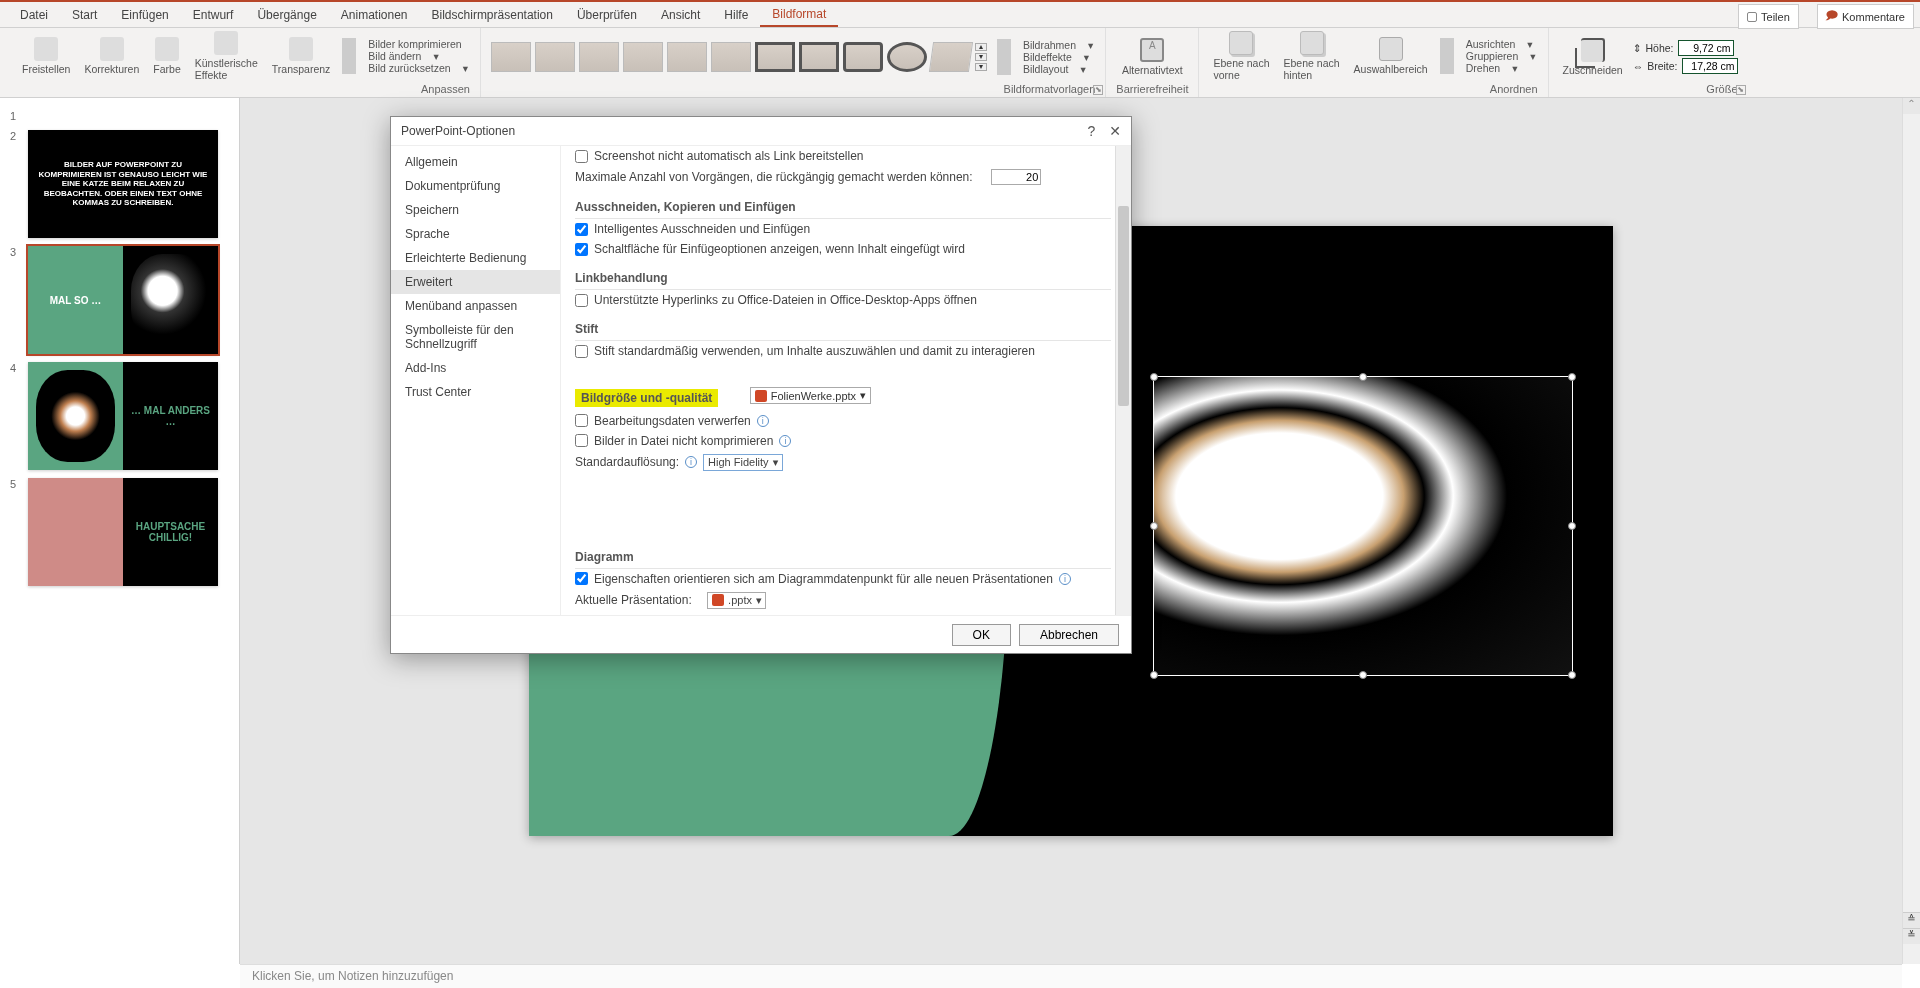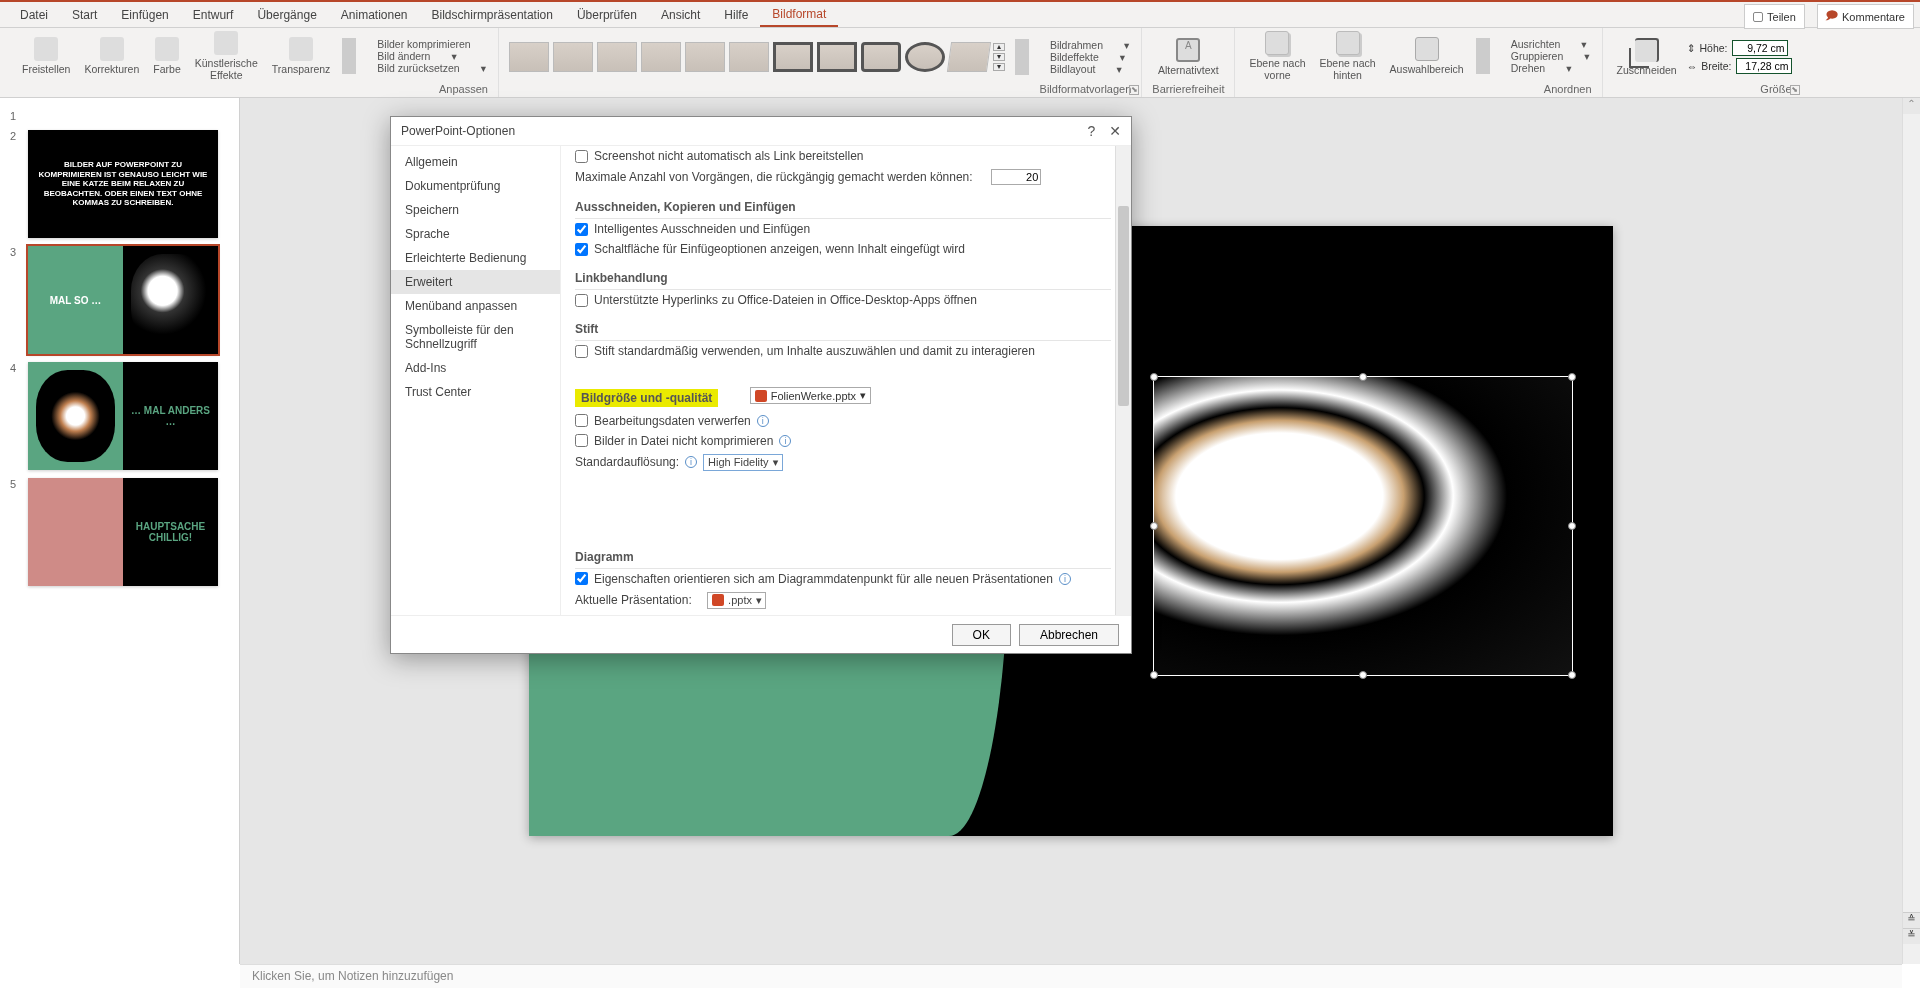--- a/index.html
+++ b/index.html
@@ -5,40 +5,40 @@
   * { box-sizing: border-box; margin: 0; padding: 0; font-family: "Segoe UI", sans-serif; }
   body { background: #fff; width: 1920px; height: 988px; overflow: hidden; position: relative; font-size: 12px; color: #333; }
 
   
   .titlebar { height: 2px; background: #B7472A; }
 
   
   .tabs { display: flex; align-items: center; background: #f3f2f1; border-bottom: 1px solid #d0d0d0; height: 26px; padding-left: 8px; position: relative; }
   .tab { padding: 4px 12px; font-size: 12px; color: #444; cursor: pointer; }
   .tab.active { color: #B7472A; border-bottom: 2px solid #B7472A; font-weight: 400; }
-  .tabs-right { position: absolute; right: 6px; top: 2px; display: flex; gap: 12px; }
+  .tabs-right { position: absolute; right: 6px; top: 2px; display: flex; gap: 18px; }
   .tabs-right .btn { font-size: 11px; padding: 2px 8px; border: 1px solid #ccc; background: #fff; display:flex; align-items:center; gap:4px;}
   .share-ic { width:10px; height:10px; border:1px solid #888; border-radius:2px;}
   .komm-ic { color:#B7472A; font-weight:bold;}
 
   
   .ribbon { background: #f3f2f1; height: 70px; border-bottom: 1px solid #d0d0d0; display: flex; align-items: stretch; padding: 0 8px; }
   .group { display: flex; flex-direction: column; align-items: center; justify-content: flex-end; padding: 2px 10px 0 10px; border-right: 1px solid #e0e0e0; position: relative; }
   .group:last-child { border-right: none; }
   .group-body { display: flex; align-items: center; gap: 6px; flex: 1; }
   .group-label { font-size: 11px; color: #666; padding-bottom: 2px; text-align: right; width: 100%; }
-  .rb-btn { display: flex; flex-direction: column; align-items: center; gap: 2px; font-size: 10.5px; color: #555; padding: 2px 4px; text-align: center; cursor: pointer; }
+  .rb-btn { display: flex; flex-direction: column; align-items: center; gap: 2px; font-size: 10.5px; color: #555; padding: 2px 4px; text-align: left; cursor: pointer; }
   .rb-btn .ic { width: 24px; height: 24px; background: #ddd; border-radius: 3px; }
   .style-gallery { display: flex; gap: 4px; align-items: center; }
   .style-thumb { width: 40px; height: 30px; background: linear-gradient(#d8d0c8,#c8c0b8); border: 1px solid #bbb; }
   .style-thumb.dark { border: 3px solid #555; width:40px; height:30px; }
   .gallery-more { width: 14px; display:flex; flex-direction:column; gap:2px; }
   .gallery-more div { width:12px; height:8px; border:1px solid #aaa; background:#eee; font-size:8px; text-align:center; line-height:6px;}
   .mini-list { display:flex; flex-direction:column; gap:0px; font-size:10.5px; color:#555;}
-  .mini-list div { display:flex; align-items:center; gap:21px; padding:0 2px; cursor:pointer;}
+  .mini-list div { display:flex; align-items:center; gap:12px; padding:0 2px; cursor:pointer;}
   .mini-ic { width:14px; height:12px; background:#ccc; display:inline-block;}
   .size-inputs { display:flex; flex-direction:column; gap:2px; font-size:10.5px;}
   .size-inputs div { display:flex; align-items:center; gap:4px;}
   .size-inputs input { width:56px; font-size:10.5px; border:1px solid #14532d; padding:1px 2px; text-align:right;}
   .dlg-launcher { position:absolute; bottom:2px; right:2px; width:10px; height:10px; border:1px solid #aaa; font-size:8px; line-height:8px; text-align:center; color:#888;}
 
   
   .main { display: flex; height: calc(988px - 2px - 26px - 70px - 24px); }
   .thumbs { width: 240px; background: #fff; border-right: 1px solid #d0d0d0; overflow-y: auto; padding: 8px 0; }
   .thumb-row { display: flex; align-items: flex-start; gap: 6px; padding: 4px 10px; }

